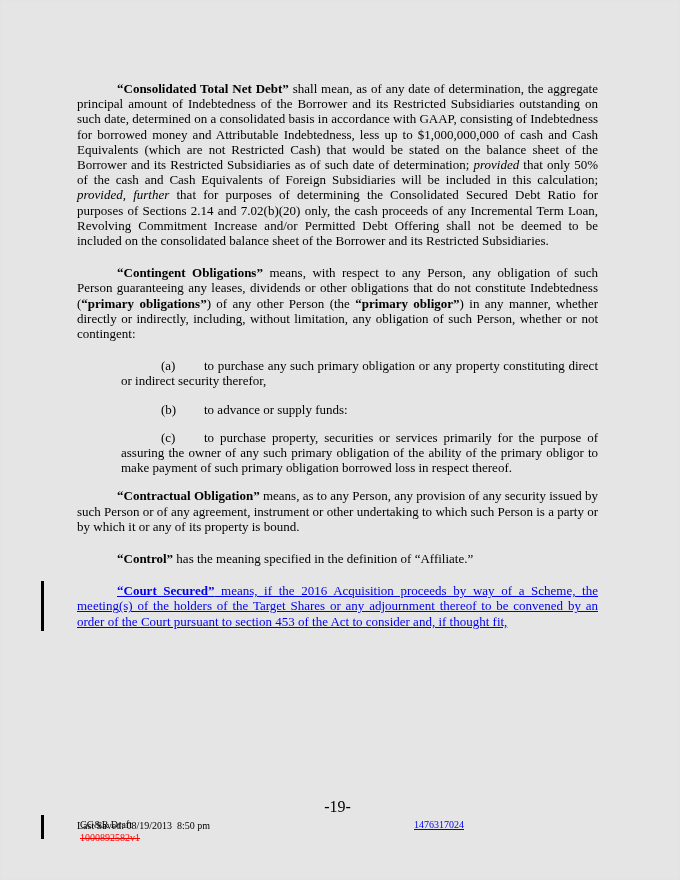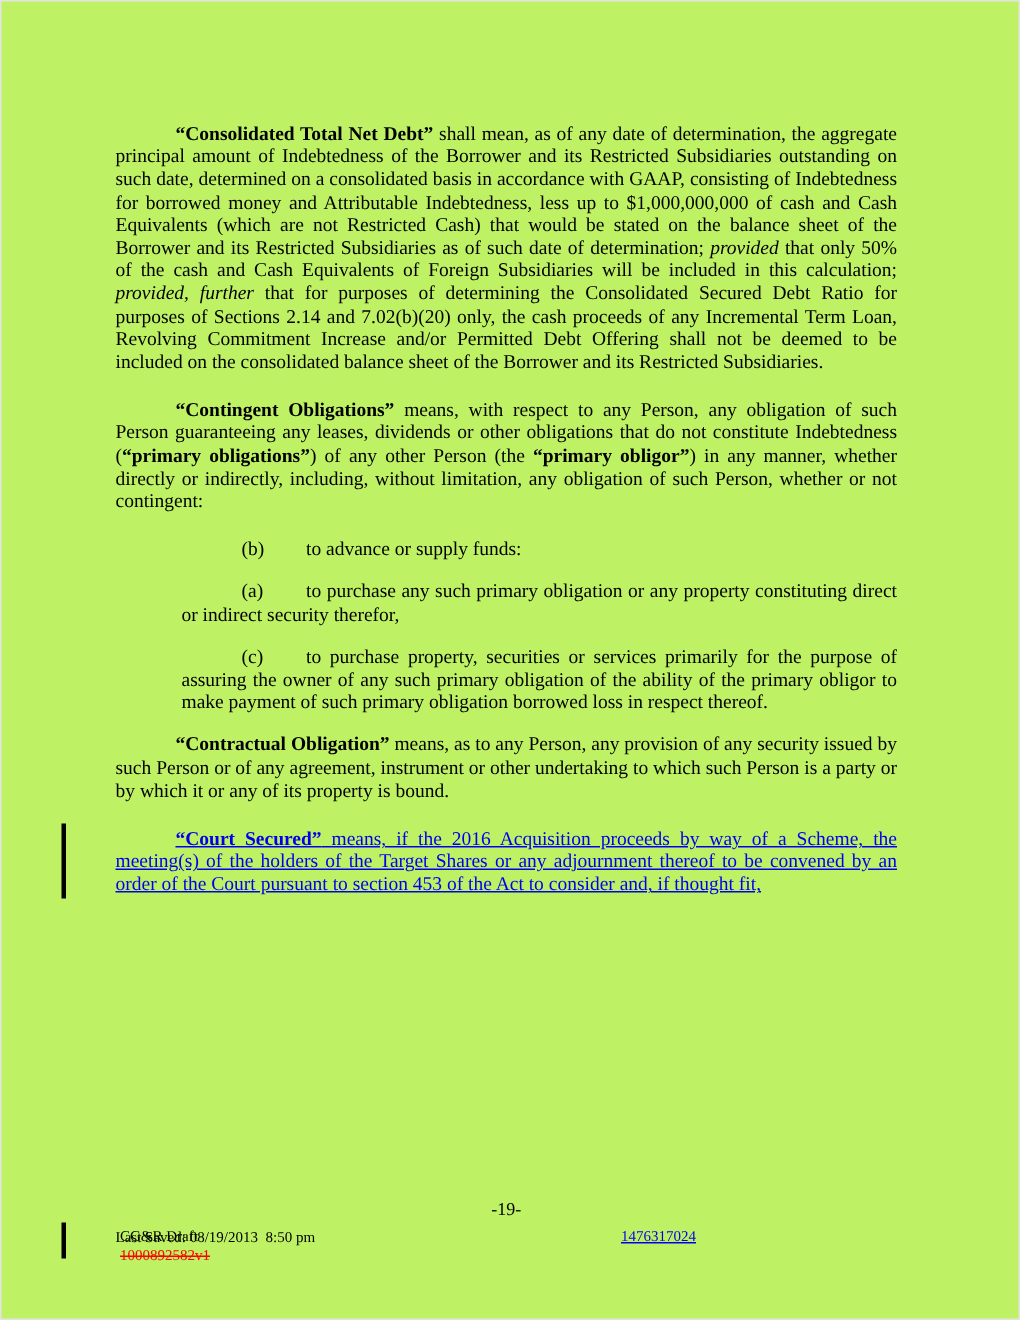--- a/index.html
+++ b/index.html
@@ -1,19 +1,19 @@
 <!DOCTYPE html>
 <html><head>
 <meta charset="utf-8">
 <style>
   html,body { margin:0; padding:0; background:#ffffff; }
   .page {
     position:relative;
     width:680px; height:880px;
-    background:#bef264;
+    background:#e5e5e5;
     box-shadow: inset 0 0 0 1px #e3e3e3;
     font-family:"Liberation Serif", serif;
     font-size:13px;
     line-height:15.2px;
     color:#000;
     overflow:hidden;
   }
   .content {
     position:absolute;
     left:77px; top:81px; width:521px;
@@ -34,21 +34,21 @@
   .changebar {
     position:absolute;
     width:3px;
     background:#000;
   }
   .bar-inline { left:-36px; }
   .pageno {
     position:absolute;
     left:77px; top:799px; width:521px;
     text-align:center;
-    font-size:12px;
+    font-size:16px;
   }
   .footer {
     position:absolute;
     left:0; top:0; width:544px; height:880px;
     pointer-events:none;
     font-size:10px;
     line-height:12.5px;
   }
   .footer > * { pointer-events:auto; }
   .footer-left  { position:absolute; left:80px; top:819px; }
@@ -72,37 +72,40 @@
 
     <p class="para">
       <b>“Consolidated Total Net Debt”</b><span> shall mean, as of any date of determination, the aggregate principal amount of Indebtedness of the Borrower and its Restricted Subsidiaries outstanding on such date, determined on a consolidated basis in accordance with GAAP, consisting of Indebtedness for borrowed money and Attributable Indebtedness, less up to $1,000,000,000 of cash and Cash Equivalents (which are not Restricted Cash) that would be stated on the balance sheet of the Borrower and its Restricted Subsidiaries as of such date of determination; </span><i>provided</i><span> that only 50% of the cash and Cash Equivalents of Foreign Subsidiaries will be included in this calculation; </span><i>provided, further</i><span> that for purposes of determining the Consolidated Secured Debt Ratio for purposes of Sections 2.14 and 7.02(b)(20) only, the cash proceeds of any Incremental Term Loan, Revolving Commitment Increase and/or Permitted Debt Offering shall not be deemed to be included on the consolidated balance sheet of the Borrower and its Restricted Subsidiaries.</span>
     </p>
 
     <p class="para">
       <b>“Contingent Obligations”</b><span> means, with respect to any Person, any obligation of such Person guaranteeing any leases, dividends or other obligations that do not constitute Indebtedness (</span><b>“primary obligations”</b><span>) of any other Person (the </span><b>“primary obligor”</b><span>) in any manner, whether directly or indirectly, including, without limitation, any obligation of such Person, whether or not contingent:</span>
     </p>
 
     <div class="clause l1">
-      <span class="clabel">(b)</span><span>to advance or supply funds:</span>
+      <span class="clabel">(a)</span><span>to purchase any such primary obligation or any property constituting direct or indirect security therefor,</span>
     </div>
 
     <div class="clause l1">
-      <span class="clabel">(a)</span><span>to purchase any such primary obligation or any property constituting direct or indirect security therefor,</span>
+      <span class="clabel">(b)</span><span>to advance or supply funds:</span>
     </div>
 
 
 
     <div class="clause l1">
       <span class="clabel">(c)</span><span>to purchase property, securities or services primarily for the purpose of assuring the owner of any such primary obligation of the ability of the primary obligor to make payment of such primary obligation borrowed loss in respect thereof.</span>
     </div>
 
     <p class="para">
       <b>“Contractual Obligation”</b><span> means, as to any Person, any provision of any security issued by such Person or of any agreement, instrument or other undertaking to which such Person is a party or by which it or any of its property is bound.</span>
     </p>
 
+    <p class="para">
+      <b>“Control”</b><span> has the meaning specified in the definition of “Affiliate.”</span>
+    </p>
 
 
     <p class="para ins">
       <span class="changebar bar-inline" style="top:-2px; height:50px;"></span>
       <b>“Court Secured”</b><span> means, if the 2016 Acquisition proceeds by way of a Scheme, the meeting(s) of the holders of the Target Shares or any adjournment thereof to be convened by an order of the Court pursuant to section 453 of the Act to consider and, if thought fit,</span>
     </p>
 
   </div>
 
   <div class="pageno">-19-</div>

